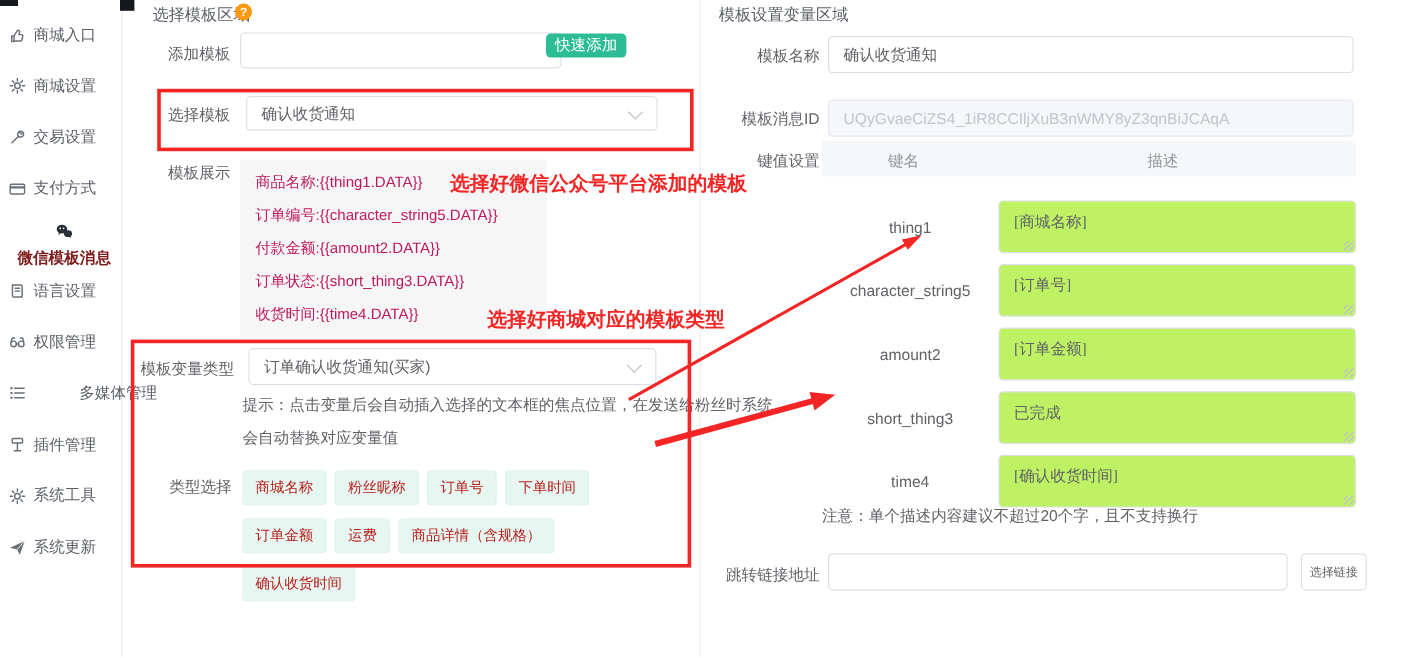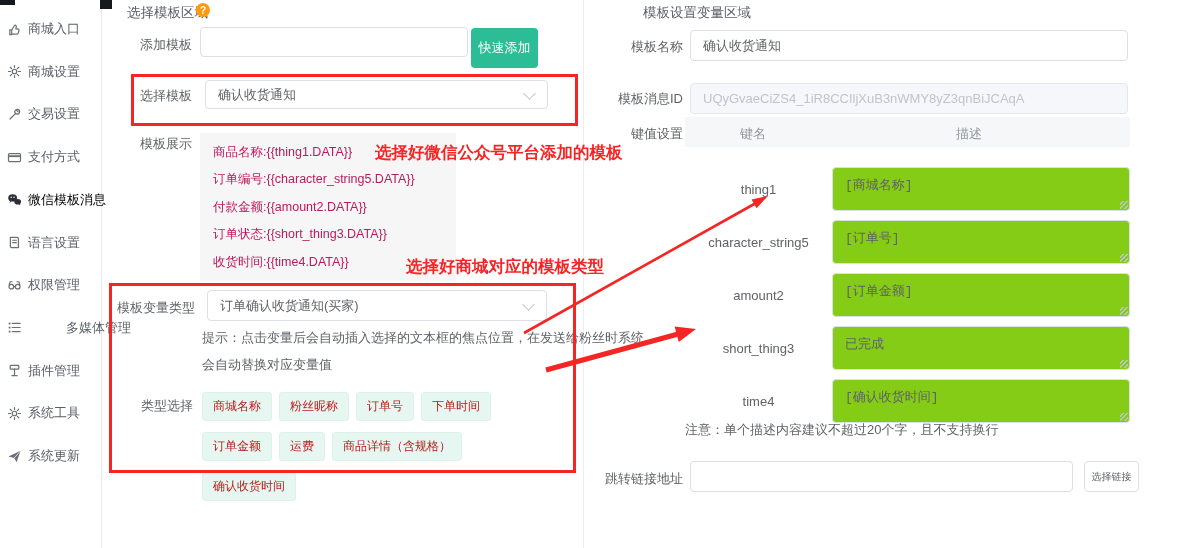--- a/index.html
+++ b/index.html
@@ -3,21 +3,21 @@
 <meta charset="utf-8">
 <style>
   html,body{margin:0;padding:0;background:#fff;}
   .stage{position:relative;width:1188px;height:548px;background:#fff;overflow:hidden;
          font-family:"Liberation Sans","DejaVu Sans",sans-serif;color:#606266;}
   
   .sidebar{position:absolute;left:0;top:0;width:101px;height:548px;background:#fff;border-right:1px solid #e8e8e8;}
   .side-item{position:absolute;left:0;width:100px;height:30px;display:flex;align-items:center;gap:6px;
              padding-left:7px;box-sizing:border-box;font-size:13px;color:#5a5e66;cursor:pointer;white-space:nowrap;}
   .side-item .icn{width:15px;height:15px;flex:0 0 15px;color:#6b7077;display:flex;align-items:center;}
-  .side-item.active{color:#000000;font-weight:normal;}
+  .side-item.active{color:#7f1d1d;font-weight:bold;flex-direction:column;}
   .side-item.active .icn{color:#2b3038;}
   .icn svg{width:15px;height:15px;}
   
   .lbl{position:absolute;font-size:13px;color:#606266;text-align:right;white-space:nowrap;}
   .inp{position:absolute;box-sizing:border-box;border:1px solid #dcdfe6;border-radius:4px;background:#fff;
        font-size:13px;color:#606266;padding:0 12px;font-family:inherit;outline:none;}
   .sel{position:absolute;box-sizing:border-box;border:1px solid #dcdfe6;border-radius:4px;background:#fff;
        font-size:13px;color:#606266;display:flex;align-items:center;padding:0 28px 0 12px;cursor:pointer;}
   .chev{position:absolute;right:13px;top:50%;width:8px;height:8px;margin-top:-6px;
         border-right:1.4px solid #c0c4cc;border-bottom:1.4px solid #c0c4cc;transform:rotate(45deg);}
@@ -32,22 +32,22 @@
   .display-box div{font-size:12.5px;color:#be185d;line-height:27.4px;white-space:nowrap;}
   .red-rect{position:absolute;border:3px solid #f42525;box-sizing:border-box;z-index:40;pointer-events:none;}
   .red-note{position:absolute;color:#f42525;font-weight:bold;font-size:16.5px;white-space:nowrap;z-index:41;}
   .tagwrap{position:absolute;display:flex;flex-wrap:wrap;}
   .tag{background:#e5f7f0;color:#b91c1c;font-size:12px;padding:5px 10px;border-radius:3px;
        margin:0 7px 11px 0;cursor:pointer;white-space:nowrap;border:1px solid #ddf2ea;}
   .tip{position:absolute;font-size:13px;color:#606266;white-space:nowrap;}
   .kv-head{position:absolute;background:#f6f7f9;}
   .kv-col{position:absolute;font-size:13px;color:#8f959e;white-space:nowrap;}
   .kv-key{position:absolute;font-size:13px;color:#606266;text-align:center;}
-  .kv-ta{position:absolute;box-sizing:border-box;border:1px solid #dcdfe6;border-radius:4px;background:#84cc16;
-       font-size:13px;color:#606266;padding:8px 12px;font-family:Liberation Mono, monospace;resize:none;outline:none;overflow:hidden;}
+  .kv-ta{position:absolute;box-sizing:border-box;border:1px solid #dcdfe6;border-radius:4px;background:#bef264;
+       font-size:13px;color:#606266;padding:8px 12px;font-family:Liberation Serif, serif;resize:none;outline:none;overflow:hidden;}
   .grip{position:absolute;width:8px;height:8px;pointer-events:none;
         background:repeating-linear-gradient(-45deg,transparent 0 2px,#bfc4cc 2px 3.2px);z-index:5;}
   .divider{position:absolute;background:#ededed;}
   .overlay{position:absolute;left:0;top:0;z-index:60;pointer-events:none;}
   .artifact{position:absolute;background:#15181c;z-index:70;}
   textarea::selection{background:transparent;}
 </style>
 </head>
 <body>
 
@@ -163,21 +163,21 @@
       </div>
     </div>
 
   <div class="divider" style="left:583px;top:0;width:1px;height:548px;"></div>
 
   <div class="panel-title" style="left:127px;top:4px;">选择模板区域</div>
   <div class="help" style="left:196px;top:3px;">?</div>
 
   <div class="lbl" style="left:100px;top:36px;width:92px;">添加模板</div>
   <input class="inp" style="left: 200px; top: 27px; width: 268px; height: 30px;" value="">
-  <div class="btn-green" style="left:471px;top:28px;width:67px;height:40px;">快速添加</div>
+  <div class="btn-green" style="left:455px;top:28px;width:67px;height:20px;">快速添加</div>
 
   <div class="lbl" style="left:100px;top:87px;width:92px;">选择模板</div>
   <div class="sel" style="left:205px;top:80px;width:343px;height:29px;">
     <span>确认收货通知</span>
     <i class="chev"></i>
   </div>
 
   <div class="lbl" style="left:100px;top:135px;width:92px;">模板展示</div>
   <div class="display-box" style="left:200px;top:133px;width:256px;height:148px;" id="display-box">
       <div>商品名称:{{thing1.DATA}}</div>
@@ -200,21 +200,21 @@
       <div class="tag">商城名称</div>
       <div class="tag">粉丝昵称</div>
       <div class="tag">订单号</div>
       <div class="tag">下单时间</div>
       <div class="tag">订单金额</div>
       <div class="tag">运费</div>
       <div class="tag">商品详情（含规格）</div>
       <div class="tag">确认收货时间</div>
     </div>
 
-  <div class="panel-title" style="left:599px;top:4px;margin-left:44px;">模板设置变量区域</div>
+  <div class="panel-title" style="left:599px;top:4px;">模板设置变量区域</div>
 
   <div class="lbl" style="left:600px;top:38px;width:83px;">模板名称</div>
   <input class="inp" style="left: 690px; top: 30px; width: 438px; height: 31px;" value="确认收货通知">
 
   <div class="lbl" style="left:600px;top:90px;width:83px;">模板消息ID</div>
   <input class="inp" style="left: 690px; top: 83px; width: 438px; height: 31px; background: rgb(245, 247, 250); border-color: rgb(228, 231, 237); color: rgb(192, 196, 204);" disabled="" value="UQyGvaeCiZS4_1iR8CCIljXuB3nWMY8yZ3qnBiJCAqA">
 
   <div class="lbl" style="left:600px;top:125px;width:83px;">键值设置</div>
   <div class="kv-head" style="left:685px;top:117px;width:445px;height:30px;"></div>
   <div class="kv-col" style="left:740px;top:125px;">键名</div>

